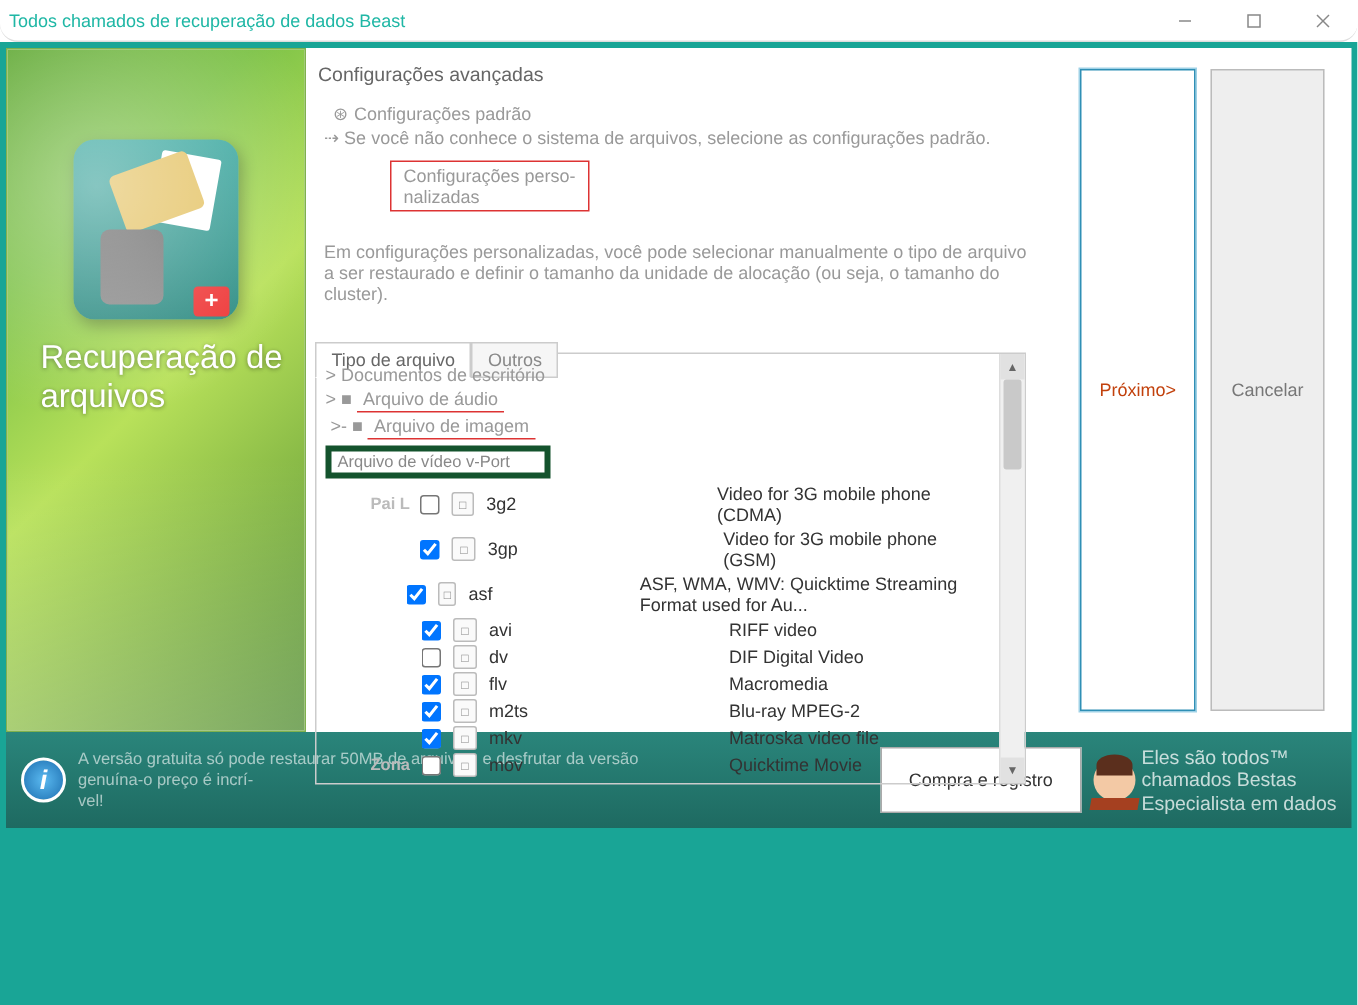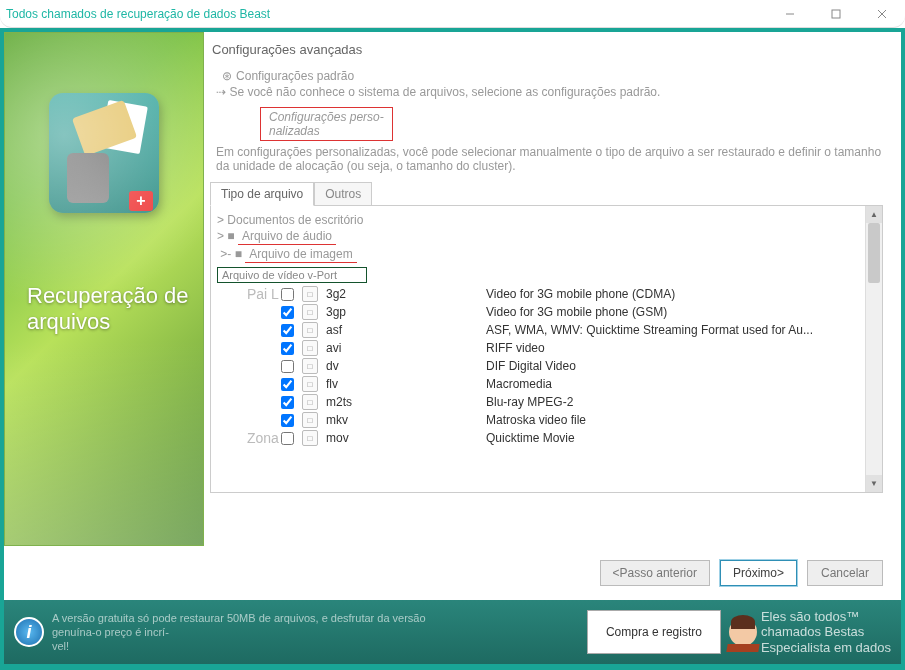--- a/index.html
+++ b/index.html
@@ -3,64 +3,64 @@
   <meta charset="utf-8">
   <style>
     * { box-sizing: border-box; margin: 0; padding: 0; font-family: "Segoe UI", Arial, sans-serif; }
     html, body { width: 905px; height: 670px; overflow: hidden; background: #fff; }
     
     .titlebar { height: 28px; background: #fff; border-bottom: 1px solid #ddd; display: flex; align-items: center; padding-left: 6px; border-radius: 12px; }
     .titlebar-text { font-size: 12px; color: #1fb7a5; }
     .tb-controls { margin-left: auto; display: flex; }
     .tb-btn { width: 46px; height: 28px; display: flex; align-items: center; justify-content: center; color: #888; cursor: pointer; font-size: 12px; }
     .outer-teal { background: #19a596; height: 642px; padding: 4px; }
-    .inner-white { background: #fff; height: 568px; border: none; display: flex; flex-direction: column; }
+    .inner-white { background: #fff; height: 456px; border: none; display: flex; }
     
     .body-area { display: flex; height: 100%; }
     .sidebar { width: 200px; background: linear-gradient(135deg, #5fa833 0%, #7dc247 25%, #b8e15a 50%, #4e8a2e 100%); position: relative; color: #fff; padding: 10px; border: 1px solid #7fb14d; }
     .sidebar::after { content: ""; position: absolute; inset: 0; background: radial-gradient(circle at 30% 20%, rgba(255,255,255,0.4), transparent 40%), linear-gradient(to bottom, rgba(255,255,255,0) 60%, rgba(255,255,255,0.25) 100%); pointer-events: none; }
     .icon-box { width: 110px; height: 120px; background: linear-gradient(#3ba8a0,#2b8a81); border-radius: 14px; margin: 50px auto 10px; position: relative; box-shadow: 2px 4px 10px rgba(0,0,0,.3); }
     .icon-folder { position: absolute; top: 15px; left: 28px; width: 55px; height: 40px; background: #e4c263; transform: rotate(-20deg); border-radius: 4px; }
     .icon-page { position: absolute; top: 10px; left: 55px; width: 40px; height: 48px; background: #fff; transform: rotate(10deg); border-radius: 2px; }
     .icon-trash { position: absolute; bottom: 10px; left: 18px; width: 42px; height: 50px; background: linear-gradient(#6a6a6a,#888); border-radius: 6px; }
     .icon-cross { position: absolute; bottom: 2px; right: 6px; width: 24px; height: 20px; background: #e33;border-radius:3px; display:flex;align-items:center;justify-content:center;color:#fff;font-weight:bold;font-size:16px; }
     .sidebar-title { position: absolute; bottom: 210px; left: 22px; right: 10px; font-size: 22px; color: #fff; text-shadow: 0 1px 3px rgba(0,0,0,.4); font-weight: 400; }
     .main { flex: 1; padding: 10px 10px 0 0; font-size: 12px; color: #666; position: relative; }
     .sec-title { color: #666; font-size: 13px; margin: 0 0 12px 8px; }
     .radio-row { margin-left: 18px; font-size: 12px; color: #999; display: flex; align-items: center; gap: 4px; margin-bottom: 2px; }
     .hint { margin-left: 12px; font-size: 12px; color: #999; margin-bottom: 8px; }
     .highlight-box { display: inline-block; border: 1px solid #d33; padding: 2px 8px; font-size: 12px; color: #999; margin-left: 32px; }
     .red-underline { border-bottom: 1px solid #d33; display:inline-block; padding:0 4px 1px; }
     .tabs-row { display: flex; align-items: flex-end; margin: 6px 0 0 6px; }
-    .tab { padding: 4px 10px; font-size: 12px; border: 1px solid #ccc; background: #f6f6f6; color: #888; cursor: pointer; position: relative; top: 1px; }
+    .tab { padding: 4px 10px; font-size: 12px; border: 1px solid #ccc; background: #f6f6f6; color: #888; cursor: pointer; position: relative; top: 17px; }
     .tab.active { background: #fff; color: #666; border-bottom: 1px solid #fff; }
     .listbox { margin: 0 8px 0 6px; border: 1px solid #ccc; height: 288px; display: flex; }
     .listbox-inner { flex: 1; padding: 6px 6px; overflow: hidden; position: relative; }
     .header-row { display: flex; font-size: 11px; color: #999; padding-bottom: 6px; }
     .col-type { width: 245px; }
     .col-desc { flex: 1; }
     .cat { font-size: 12px; color: #999; padding: 1px 0; }
     .cat.email { font-size: 15px; color: #333; }
     .cat.email b { font-weight: 600; }
-    .red-bar { border: 1px solid #14532d; padding: 1px 4px; display: inline-block; width: 150px; font-size: 11px; color: #888; margin-top: 3px; }
+    .red-bar { border: 4px solid #14532d; padding: 1px 4px; display: inline-block; width: 150px; font-size: 11px; color: #888; margin-top: 3px; }
     .rows { margin-top: 2px; }
     .row { display: flex; align-items: center; font-size: 12px; color: #333; padding: 1px 0 1px 30px; }
-    .row .lead { width: 34px; color: #bbb; font-size: 14px; }
+    .row .lead { width: 34px; color: #bbb; font-size: 11px; font-weight: bold; }
     .row input[type=checkbox] { margin-right: 8px; }
     .row .ficon { width: 16px; height: 16px; border: 1px solid #bbb; border-radius: 2px; margin-right: 8px; display:flex;align-items:center;justify-content:center;font-size:8px;color:#888;background:#fafafa; }
     .row .ext { width: 160px; }
     .row .desc { color: #333; }
     .scrollbar { width: 17px; background: #f0f0f0; border-left: 1px solid #ddd; position: relative; height: 100%; }
     .sb-btn { height: 17px; background: #e1e1e1; display:flex;align-items:center;justify-content:center;font-size:8px;color:#666;cursor:pointer; }
     .sb-thumb { height: 60px; background: #c9c9c9; position: absolute; top: 17px; left: 2px; right: 2px; border-radius: 2px; cursor:pointer; }
     .sb-bottom { position:absolute; bottom:0; left:0; right:0; }
     
     .btn-row { display: flex; justify-content: flex-end; gap: 10px; padding: 14px 18px; }
     .btn { padding: 5px 12px; font-size: 12px; border: 1px solid #bbb; background: #eee; color: #777; cursor: pointer; min-width: 76px; }
-    .btn.primary { border: 1px solid #2f8fb5; color: #404040; background: #fff; box-shadow: 0 0 0 1px #9fd1e6; }
+    .btn.primary { border: 1px solid #2f8fb5; color: #c2410c; background: #fff; box-shadow: 0 0 0 1px #9fd1e6; }
     
     .footer { background: linear-gradient(#2a857b,#1e6a61); height: 64px; display: flex; align-items: center; padding: 0 10px; color: #cfe9e5; font-size: 11px; }
     .info-icon { width: 30px; height: 30px; border-radius: 50%; background: radial-gradient(#5ab9f0,#1d6fb0); display:flex;align-items:center;justify-content:center;color:#fff;font-weight:bold;font-size:18px;font-style:italic;margin-right:8px;border:2px solid #fff; }
     .footer-text { flex: 1; max-width: 380px; color: rgba(255,255,255,.6); line-height: 1.3; }
     .buy-btn { background: #fff; color: #333; padding: 14px 18px; font-size: 12px; border: 1px solid #aaa; cursor: pointer; margin-left: auto; margin-right: 8px; }
     .mascot { display: flex; align-items: center; gap: 4px; }
     .mascot-head { width: 28px; height: 28px; background: #f3c9a5; border-radius: 50%; position: relative; }
     .mascot-hair { position:absolute; top:-3px; left:2px; width:24px; height:14px; background:#5b2f1d; border-radius:50% 50% 0 0; }
     .mascot-hat { position:absolute; bottom:-6px; left:-2px; width:32px; height:8px; background:#a54020; transform: skewX(-10deg); }
     .mascot-text { font-size: 13px; color: rgba(255,255,255,.75); line-height: 1.2; }
@@ -110,21 +110,21 @@
 
         <div class="radio-row">
           <span class="gt">⊛</span>
           <span>Configurações padrão</span>
         </div>
         <div class="hint">
           <span class="gt">⇢</span>
           <span>Se você não conhece o sistema de arquivos, selecione as configurações padrão.</span>
         </div>
 
-        <div style="margin-left:24px;margin-bottom:4px;font-style:italic;">
+        <div style="margin-left:24px;margin-bottom:20px;">
           <span class="highlight-box">
             <span style="white-space:pre-line">Configurações perso-
 nalizadas</span>
           </span>
         </div>
         <div class="hint">Em configurações personalizadas, você pode selecionar manualmente o tipo de arquivo a ser restaurado e definir o tamanho da unidade de alocação (ou seja, o tamanho do cluster).</div>
 
         <div class="tabs-row">
           <div class="tab active">Tipo de arquivo</div>
           <div class="tab">Outros</div>
@@ -207,21 +207,20 @@
           <div class="scrollbar">
             <div class="sb-btn">▲</div>
             <div class="sb-thumb"></div>
             <div class="sb-btn sb-bottom">▼</div>
           </div>
         </div>
       </div>
     </div>
 
     <div class="btn-row">
-      <button class="btn">&lt;Passo anterior</button>
       <button class="btn primary">Próximo&gt;</button>
       <button class="btn">Cancelar</button>
     </div>
   </div>
 
   <div class="footer">
     <div class="info-icon">i</div>
     <div class="footer-text" style="white-space:pre-line">A versão gratuita só pode restaurar 50MB de arquivos, e desfrutar da versão genuína-o preço é incrí-
 vel!</div>
     <button class="buy-btn">Compra e registro</button>

